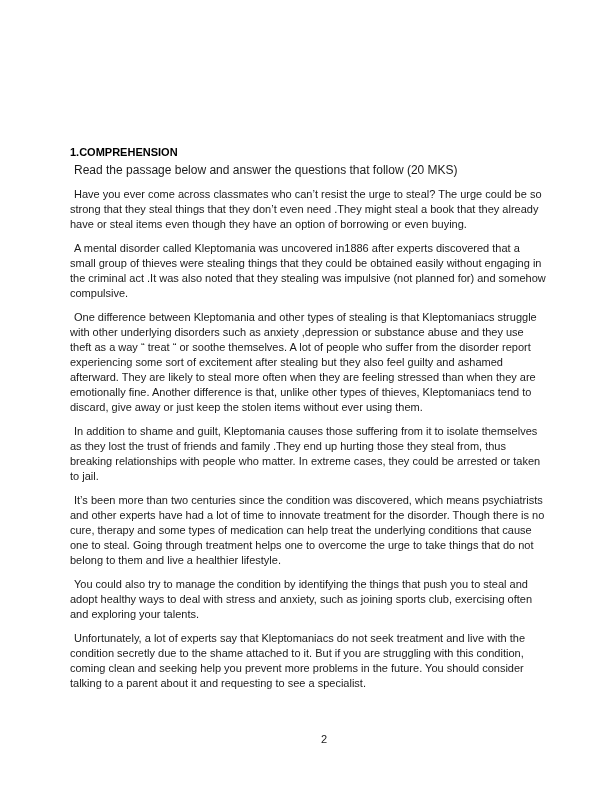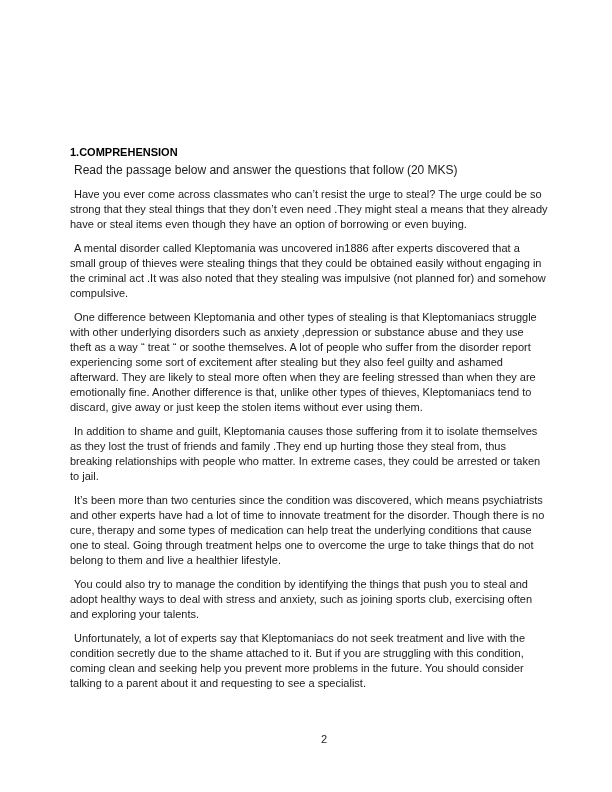--- a/index.html
+++ b/index.html
@@ -53,21 +53,21 @@
   }
 </style>
 </head>
 <body>
 
 <div class="page">
   <div class="content">
     <h1 class="heading">1.COMPREHENSION</h1>
     <p class="instruction">Read the passage below and answer the questions that follow (20 MKS)</p>
     <div>
-      <p class="para">Have you ever come across classmates who can’t resist the urge to steal? The urge could be so strong that they steal things that they don’t even need .They might steal a means that they already have or steal items even though they have an option of borrowing or even buying.</p>
+      <p class="para">Have you ever come across classmates who can’t resist the urge to steal? The urge could be so strong that they steal things that they don’t even need .They might steal a book that they already have or steal items even though they have an option of borrowing or even buying.</p>
       <p class="para">A mental disorder called Kleptomania was uncovered in1886 after experts discovered that a small group of thieves were stealing things that they could be obtained easily without engaging in the criminal act .It was also noted that they stealing was impulsive (not planned for) and somehow compulsive.</p>
       <p class="para">One difference between Kleptomania and other types of stealing is that Kleptomaniacs struggle with other underlying disorders such as anxiety ,depression or substance abuse and they use theft as a way “ treat “ or soothe themselves. A lot of people who suffer from the disorder report experiencing some sort of excitement after stealing but they also feel guilty and ashamed afterward. They are likely to steal more often when they are feeling stressed than when they are emotionally fine. Another difference is that, unlike other types of thieves, Kleptomaniacs tend to discard, give away or just keep the stolen items without ever using them.</p>
       <p class="para">In addition to shame and guilt, Kleptomania causes those suffering from it to isolate themselves as they lost the trust of friends and family .They end up hurting those they steal from, thus breaking relationships with people who matter. In extreme cases, they could be arrested or taken to jail.</p>
       <p class="para">It’s been more than two centuries since the condition was discovered, which means psychiatrists and other experts have had a lot of time to innovate treatment for the disorder. Though there is no cure, therapy and some types of medication can help treat the underlying conditions that cause one to steal. Going through treatment helps one to overcome the urge to take things that do not belong to them and live a healthier lifestyle.</p>
       <p class="para">You could also try to manage the condition by identifying the things that push you to steal and adopt healthy ways to deal with stress and anxiety, such as joining sports club, exercising often and exploring your talents.</p>
       <p class="para">Unfortunately, a lot of experts say that Kleptomaniacs do not seek treatment and live with the condition secretly due to the shame attached to it. But if you are struggling with this condition, coming clean and seeking help you prevent more problems in the future. You should consider talking to a parent about it and requesting to see a specialist.</p>
     </div>
   </div>
   <div class="page-number">2</div>
 </div>

